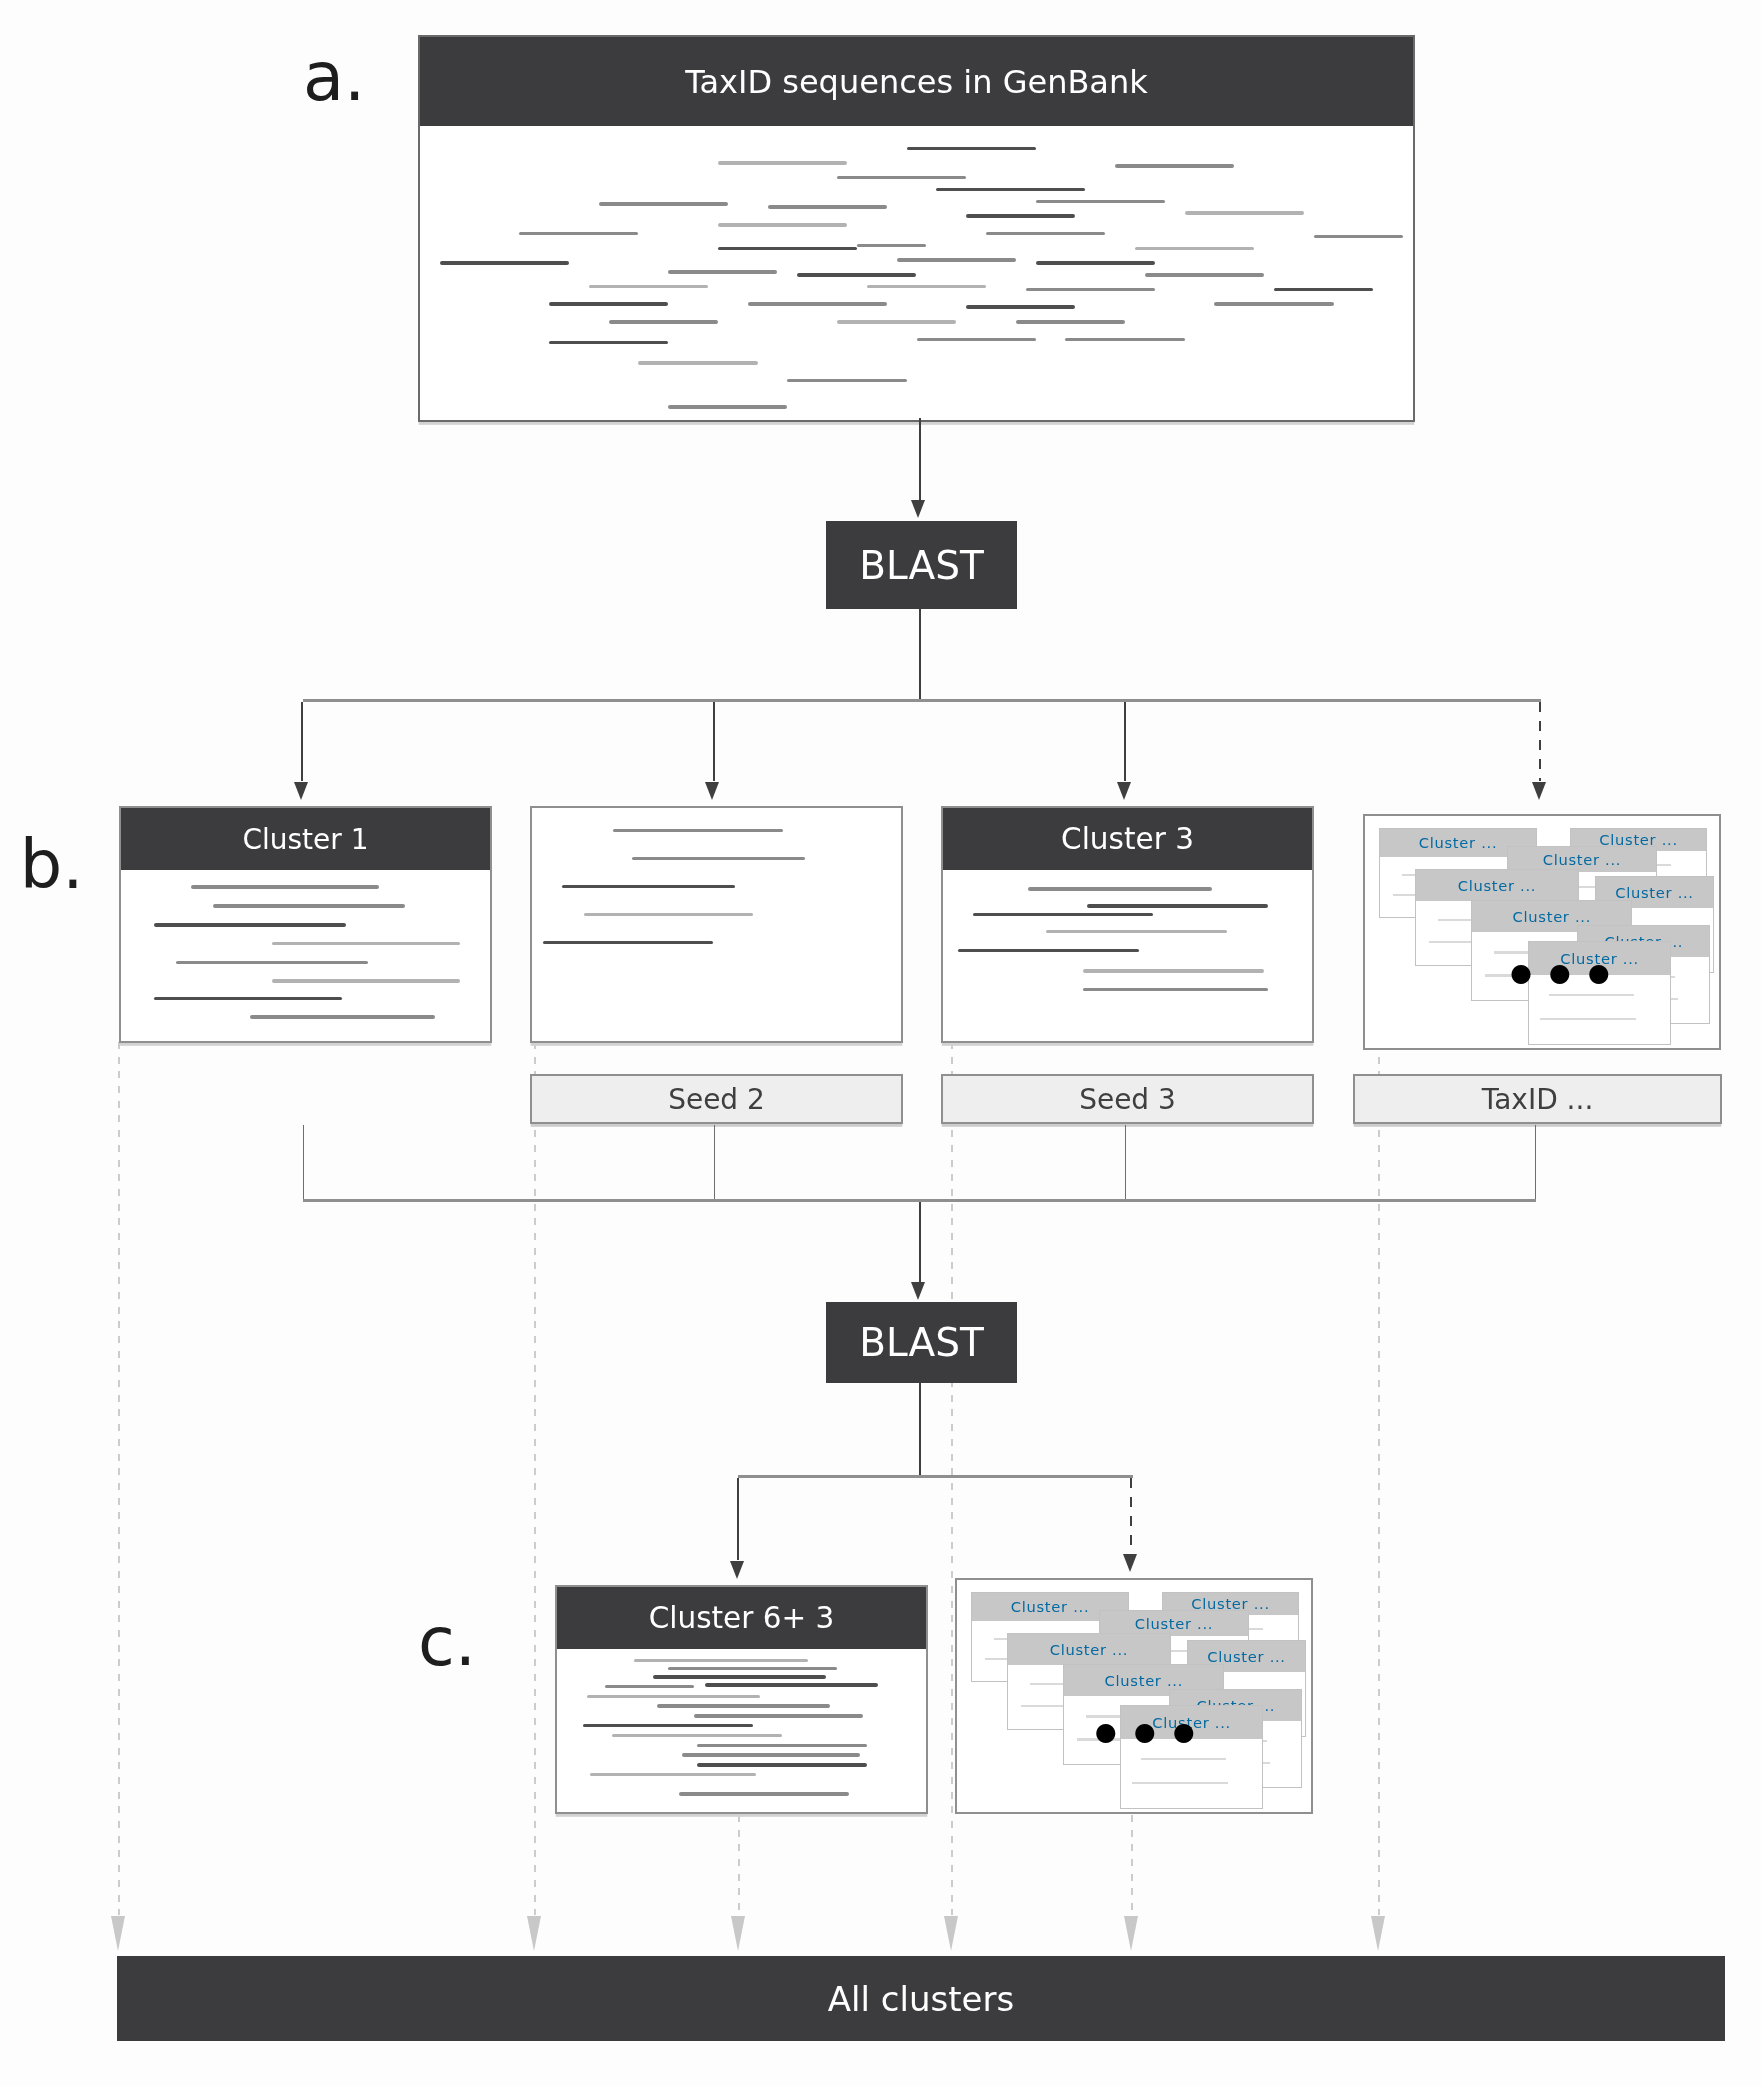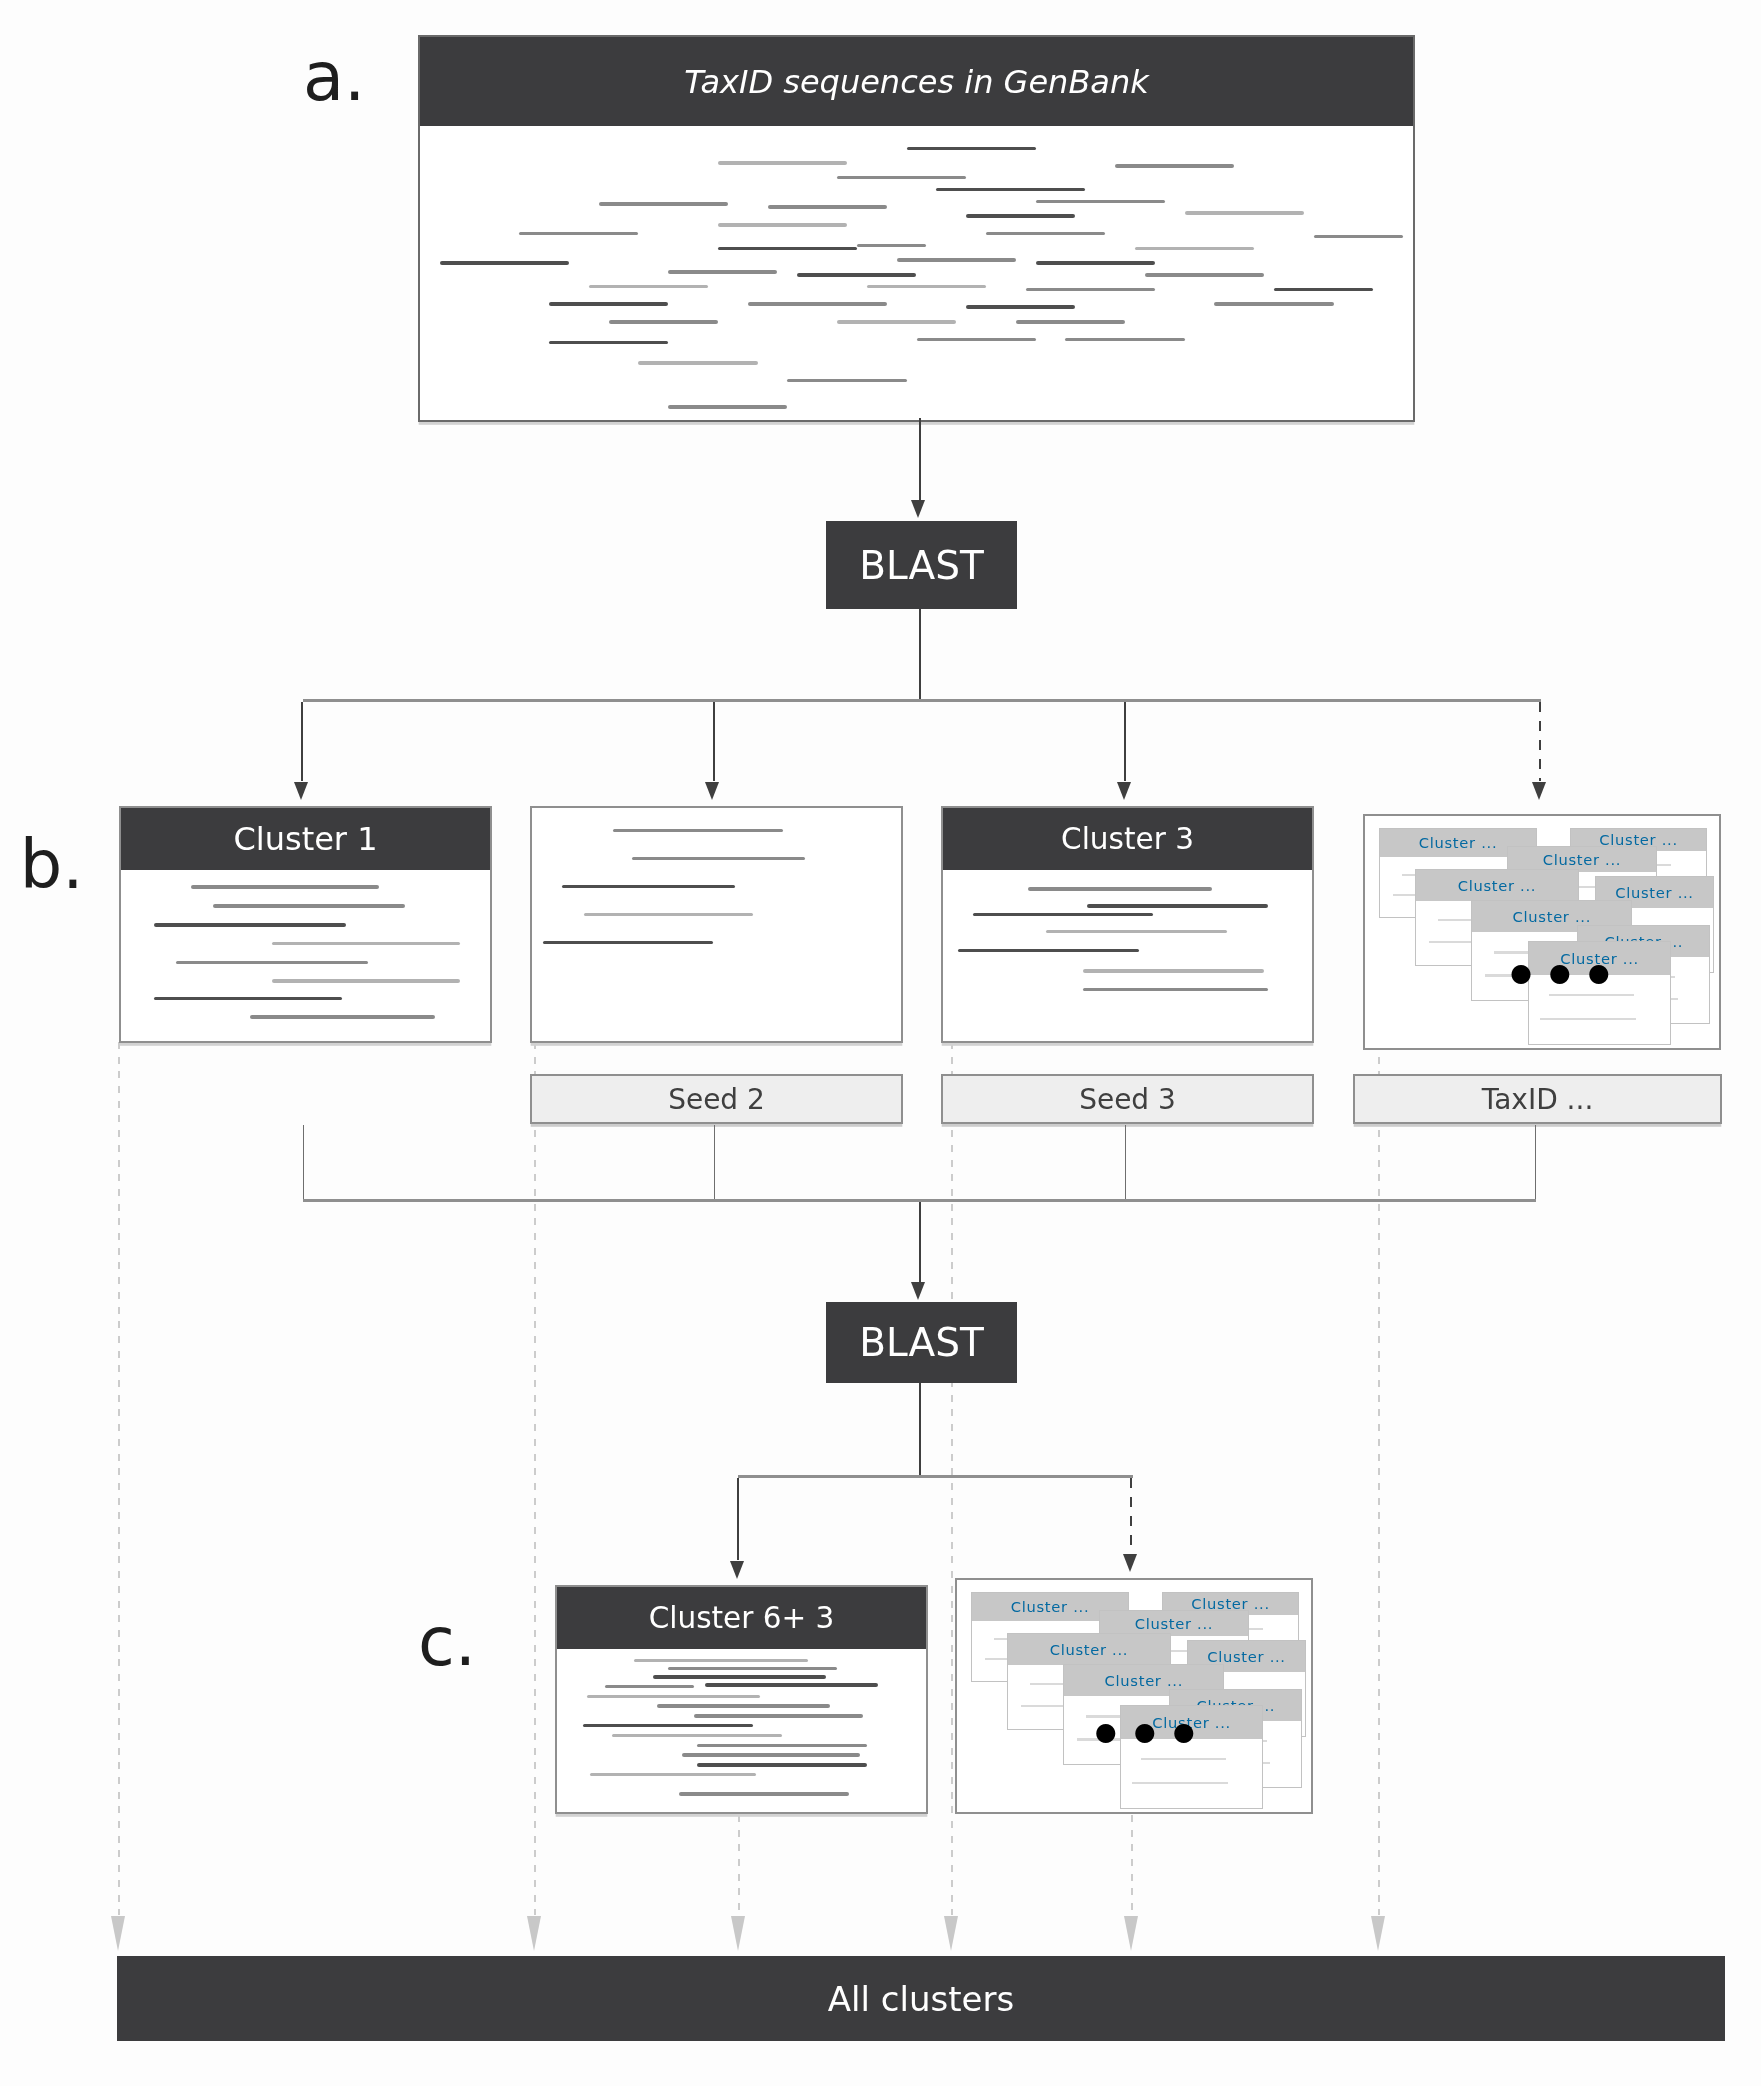--- a/index.html
+++ b/index.html
@@ -17,21 +17,21 @@
     line-height:1;
   }
   
   .panel{
     position:absolute;
     background:#ffffff;
     border:2.1px solid #8f8f8f;
     box-shadow:0 3.5px 0 -0.7px #d2d2d2;
     display:flex;flex-direction:column;
   }
-  .panel.toppanel{border-color:#6a6a6a;font-style:italic;}
+  .panel.toppanel{border-color:#6a6a6a;}
   .panel-header{
     background:#3c3c3e;
     color:#ffffff;
     display:flex;align-items:center;justify-content:center;
     flex:0 0 auto;
   }
   .panel-body{position:relative;flex:1 1 auto;background:#ffffff;}
   .seq-line{position:absolute;height:3.5px;border-radius:2.1px;}
   .s1{background:#4e4e4e;}
   .s2{background:#8a8a8a;}
@@ -168,21 +168,21 @@
   <div class="vline" style="left:301px;top:702px;height:79px;"></div>
   <div class="vline" style="left:713px;top:702px;height:79px;"></div>
   <div class="vline" style="left:1124px;top:702px;height:79px;"></div>
   <div class="vdash" style="left:1539px;top:702px;height:79px;"></div>
   <div class="arrow-down" style="left:294px;top:782px;"></div>
   <div class="arrow-down" style="left:705px;top:782px;"></div>
   <div class="arrow-down" style="left:1117px;top:782px;"></div>
   <div class="arrow-down" style="left:1532px;top:782px;"></div>
 
   <div class="panel" style="left:119px;top:806px;width:369px;height:233px;">
-    <div class="panel-header" style="height:62px;font-size:32px;">
+    <div class="panel-header" style="height:62px;font-size:28px;">
       <span>Cluster 1</span>
     </div>
     <div class="panel-body">
         <div class="seq-line s2" style="left: 19%; top: 9%; width: 51%;"></div>
         <div class="seq-line s2" style="left: 25%; top: 20%; width: 52%;"></div>
         <div class="seq-line s1" style="left: 9%; top: 31%; width: 52%;"></div>
         <div class="seq-line s3" style="left: 41%; top: 42%; width: 51%;"></div>
         <div class="seq-line s2" style="left: 15%; top: 53%; width: 52%;"></div>
         <div class="seq-line s3" style="left: 41%; top: 64%; width: 51%;"></div>
         <div class="seq-line s1" style="left: 9%; top: 74%; width: 51%;"></div>

